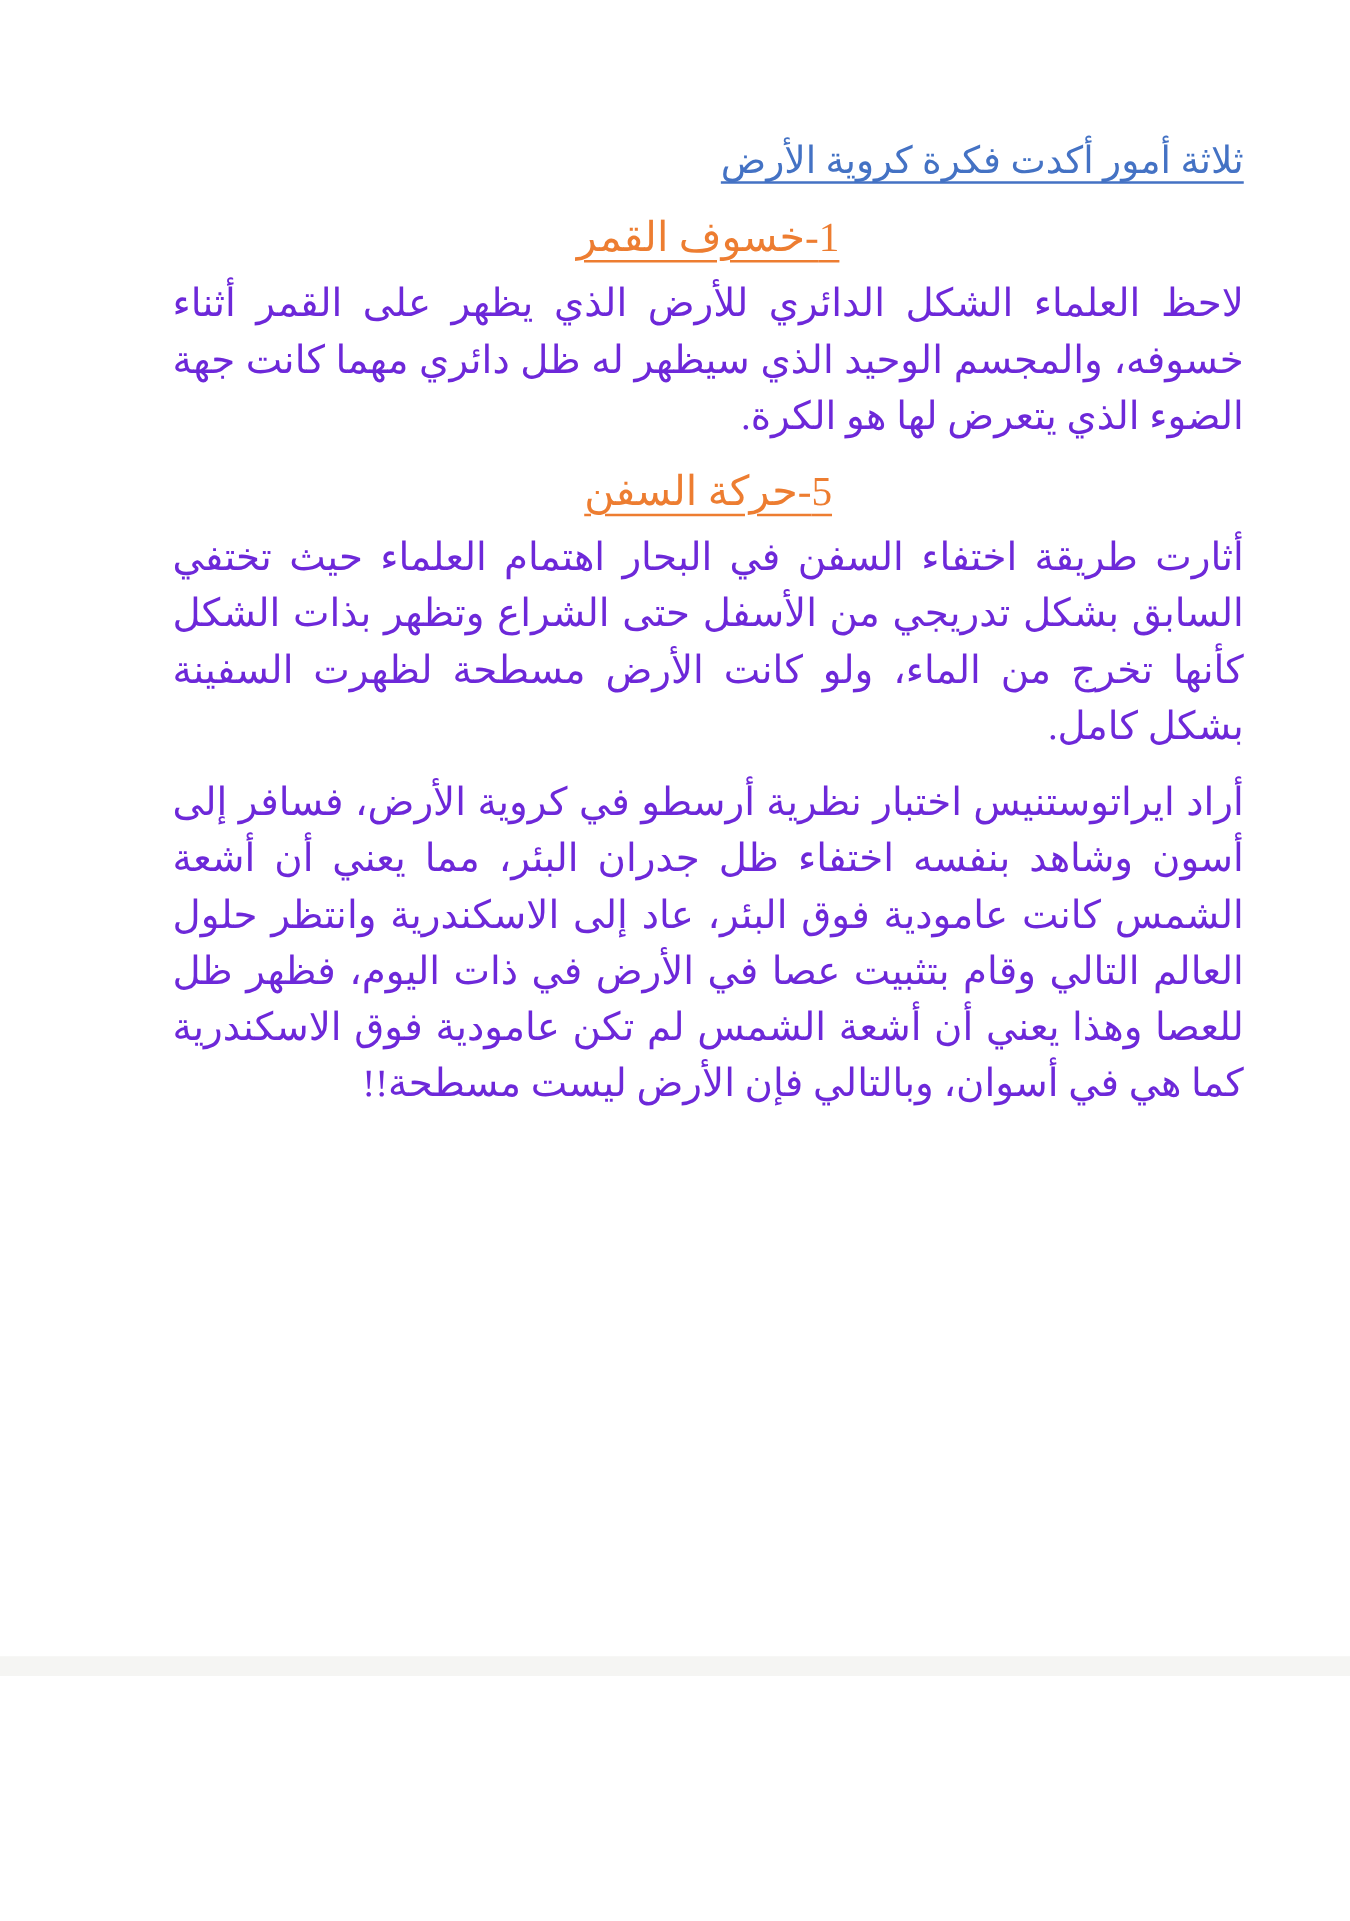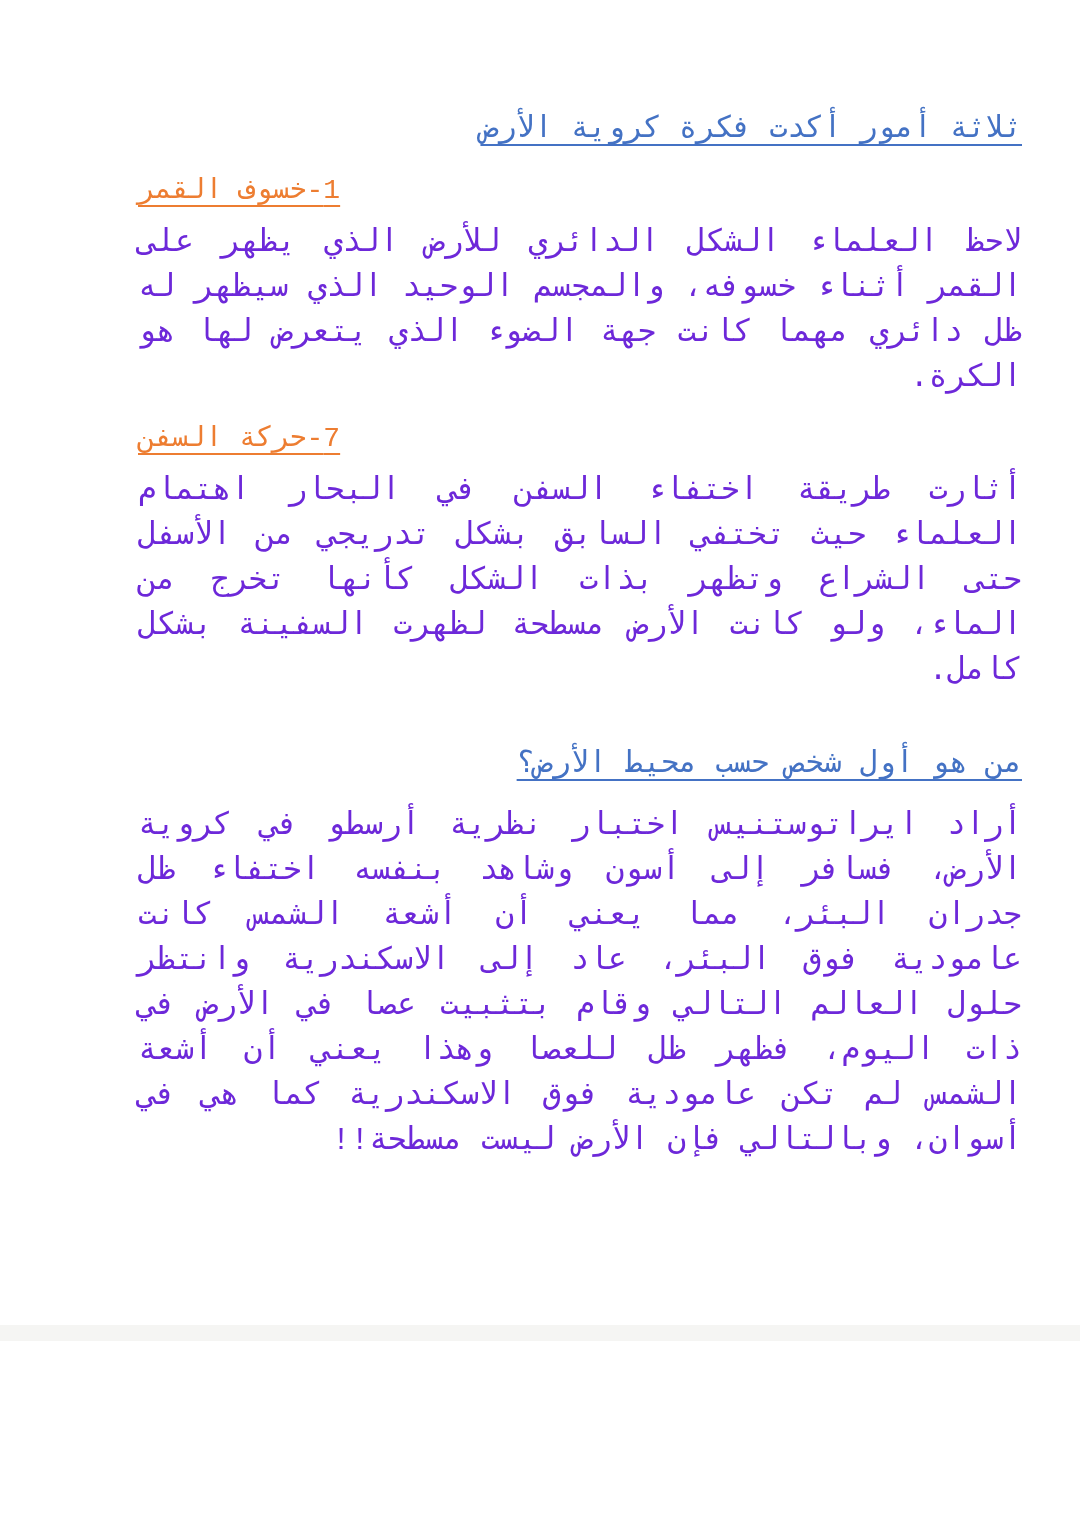--- a/index.html
+++ b/index.html
@@ -8,43 +8,43 @@
     background: #ffffff;
   }
   .page {
     position: relative;
     width: 1080px;
     height: 1341px;
     background: #ffffff;
     overflow: hidden;
     direction: rtl;
     box-sizing: border-box;
-    padding: 104px 58px 0 138px;
-    font-family: Liberation Mono, monospace;
+    padding: 104px 85px 0 138px;
+    font-family: Liberation Serif, serif;
     color: #1d1d1d;
   }
   .doc-title {
     font-size: 30px;
     font-weight: 400;
     line-height: 50px;
     margin: 0 0 14px 0;
     color: #4472c4;
     text-align: right;
     text-decoration: underline;
     text-decoration-color: #4472c4;
     text-decoration-thickness: 2px;
     text-underline-offset: 7px;
   }
   .subheading {
-    font-size: 28px;
+    font-size: 33px;
     font-weight: 400;
     line-height: 46px;
     margin: 12px 0 6px 0;
     color: #ed7d31;
-    text-align: left;
+    text-align: center;
     text-decoration: underline;
     text-decoration-color: #ed7d31;
     text-decoration-thickness: 2px;
     text-underline-offset: 7px;
   }
   .para {
     font-size: 31px;
     font-weight: 400;
     line-height: 45px;
     margin: 6px 0 16px 0;
@@ -73,24 +73,23 @@
 
   <section>
     <h2 class="subheading">1-خسوف القمر</h2>
     <p class="para">لاحظ العلماء الشكل الدائري للأرض الذي يظهر على القمر أثناء خسوفه، والمجسم الوحيد الذي سيظهر له ظل دائري مهما كانت جهة الضوء الذي يتعرض لها هو الكرة.</p>
   </section>
 
   <section>
   </section>
 
   <section>
-    <h2 class="subheading">7-حركة السفن</h2>
+    <h2 class="subheading">5-حركة السفن</h2>
     <p class="para">أثارت طريقة اختفاء السفن في البحار اهتمام العلماء حيث تختفي السابق بشكل تدريجي من الأسفل حتى الشراع وتظهر بذات الشكل كأنها تخرج من الماء، ولو كانت الأرض مسطحة لظهرت السفينة بشكل كامل.</p>
   </section>
 
-  <h1 class="doc-title question">من هو أول شخص حسب محيط الأرض؟</h1>
 
 
   <p class="para">أراد ايراتوستنيس اختبار نظرية أرسطو في كروية الأرض، فسافر إلى أسون وشاهد بنفسه اختفاء ظل جدران البئر، مما يعني أن أشعة الشمس كانت عامودية فوق البئر، عاد إلى الاسكندرية وانتظر حلول العالم التالي وقام بتثبيت عصا في الأرض في ذات اليوم، فظهر ظل للعصا وهذا يعني أن أشعة الشمس لم تكن عامودية فوق الاسكندرية كما هي في أسوان، وبالتالي فإن الأرض ليست مسطحة!!</p>
 
   <div class="bottom-strip"></div>
 
 </div>
 
 </body></html>

